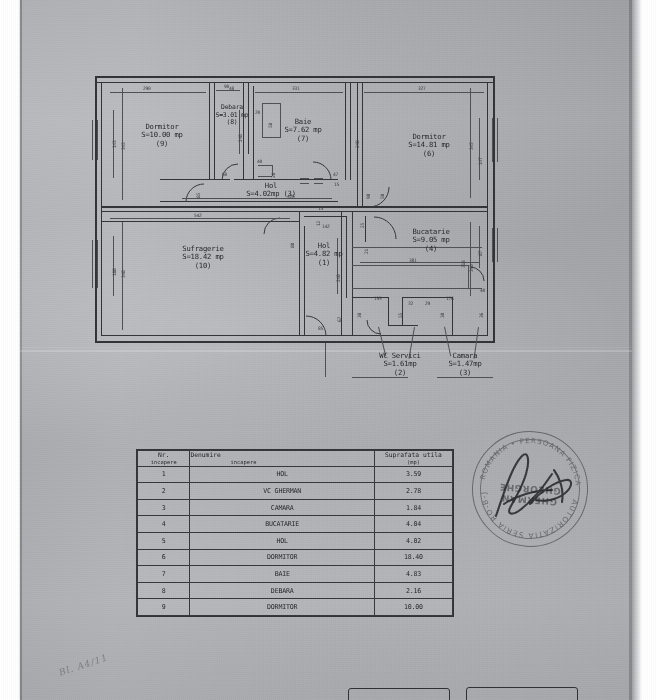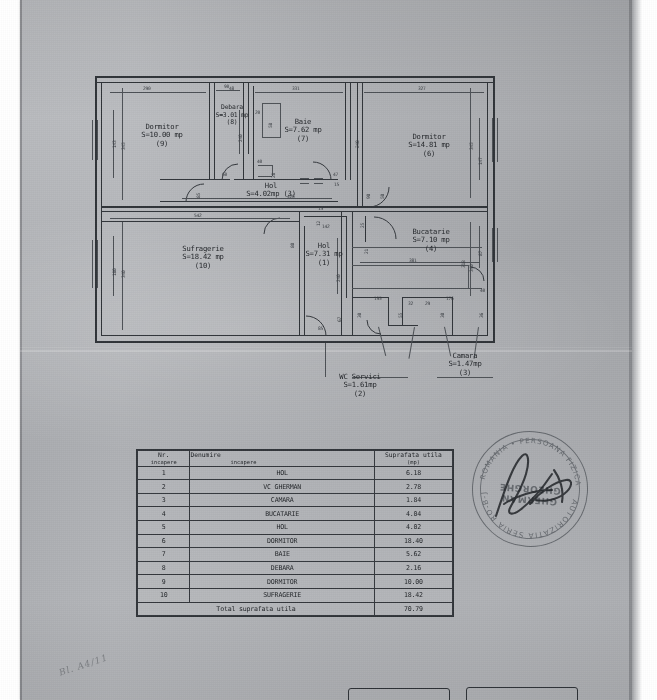--- a/index.html
+++ b/index.html
@@ -312,31 +312,31 @@
     </div>
 
     <div class="lbl room-lbl" style="left:152px;top:245px;width:102px;">
       <span class="rn">Sufragerie</span>
       <span class="rn">S=18.42 mp</span>
       <span class="rn">(10)</span>
     </div>
 
     <div class="lbl room-lbl" style="left:296px;top:242px;width:56px;">
       <span class="rn">Hol</span>
-      <span class="rn">S=7.31 mp</span>
+      <span class="rn">S=4.82 mp</span>
       <span class="rn">(1)</span>
     </div>
 
     <div class="lbl room-lbl" style="left:391px;top:228px;width:80px;">
       <span class="rn">Bucatarie</span>
-      <span class="rn">S=7.10 mp</span>
+      <span class="rn">S=9.05 mp</span>
       <span class="rn">(4)</span>
     </div>
 
-    <div class="lbl room-lbl" style="left:332px;top:352px;width:56px;margin-top:21px;">
+    <div class="lbl room-lbl" style="left:372px;top:352px;width:56px;">
       <span class="rn">WC Servici</span>
       <span class="rn">S=1.61mp</span>
       <span class="rn">(2)</span>
     </div>
 
     <div class="lbl room-lbl" style="left:437px;top:352px;width:56px;">
       <span class="rn">Camara</span>
       <span class="rn">S=1.47mp</span>
       <span class="rn">(3)</span>
     </div>
@@ -357,21 +357,21 @@
           <th class="c-sup">
             <span>Suprafata utila</span>
             <span class="sub">(mp)</span>
           </th>
         </tr>
       </thead>
       <tbody>
         <tr>
           <td>1</td>
           <td class="den">HOL</td>
-          <td>6.18</td>
+          <td>3.59</td>
         </tr>
         <tr>
           <td>2</td>
           <td class="den">VC GHERMAN</td>
           <td>2.78</td>
         </tr>
         <tr>
           <td>3</td>
           <td class="den">CAMARA</td>
           <td>1.84</td>
@@ -387,40 +387,31 @@
           <td>4.02</td>
         </tr>
         <tr>
           <td>6</td>
           <td class="den">DORMITOR</td>
           <td>18.40</td>
         </tr>
         <tr>
           <td>7</td>
           <td class="den">BAIE</td>
-          <td>5.62</td>
+          <td>4.83</td>
         </tr>
         <tr>
           <td>8</td>
           <td class="den">DEBARA</td>
           <td>2.16</td>
         </tr>
         <tr>
           <td>9</td>
           <td class="den">DORMITOR</td>
           <td>10.00</td>
-        </tr>
-        <tr>
-          <td>10</td>
-          <td class="den">SUFRAGERIE</td>
-          <td>18.42</td>
-        </tr>
-        <tr class="total">
-          <td class="tot-lbl" colspan="2">Total suprafata utila</td>
-          <td>70.79</td>
         </tr>
       </tbody>
     </table>
   </div>
 
   <div id="stamp">
     <div class="ring"></div>
     <div class="ring2"></div>
     <svg width="124" height="124" viewBox="0 0 124 124">
       <defs>

